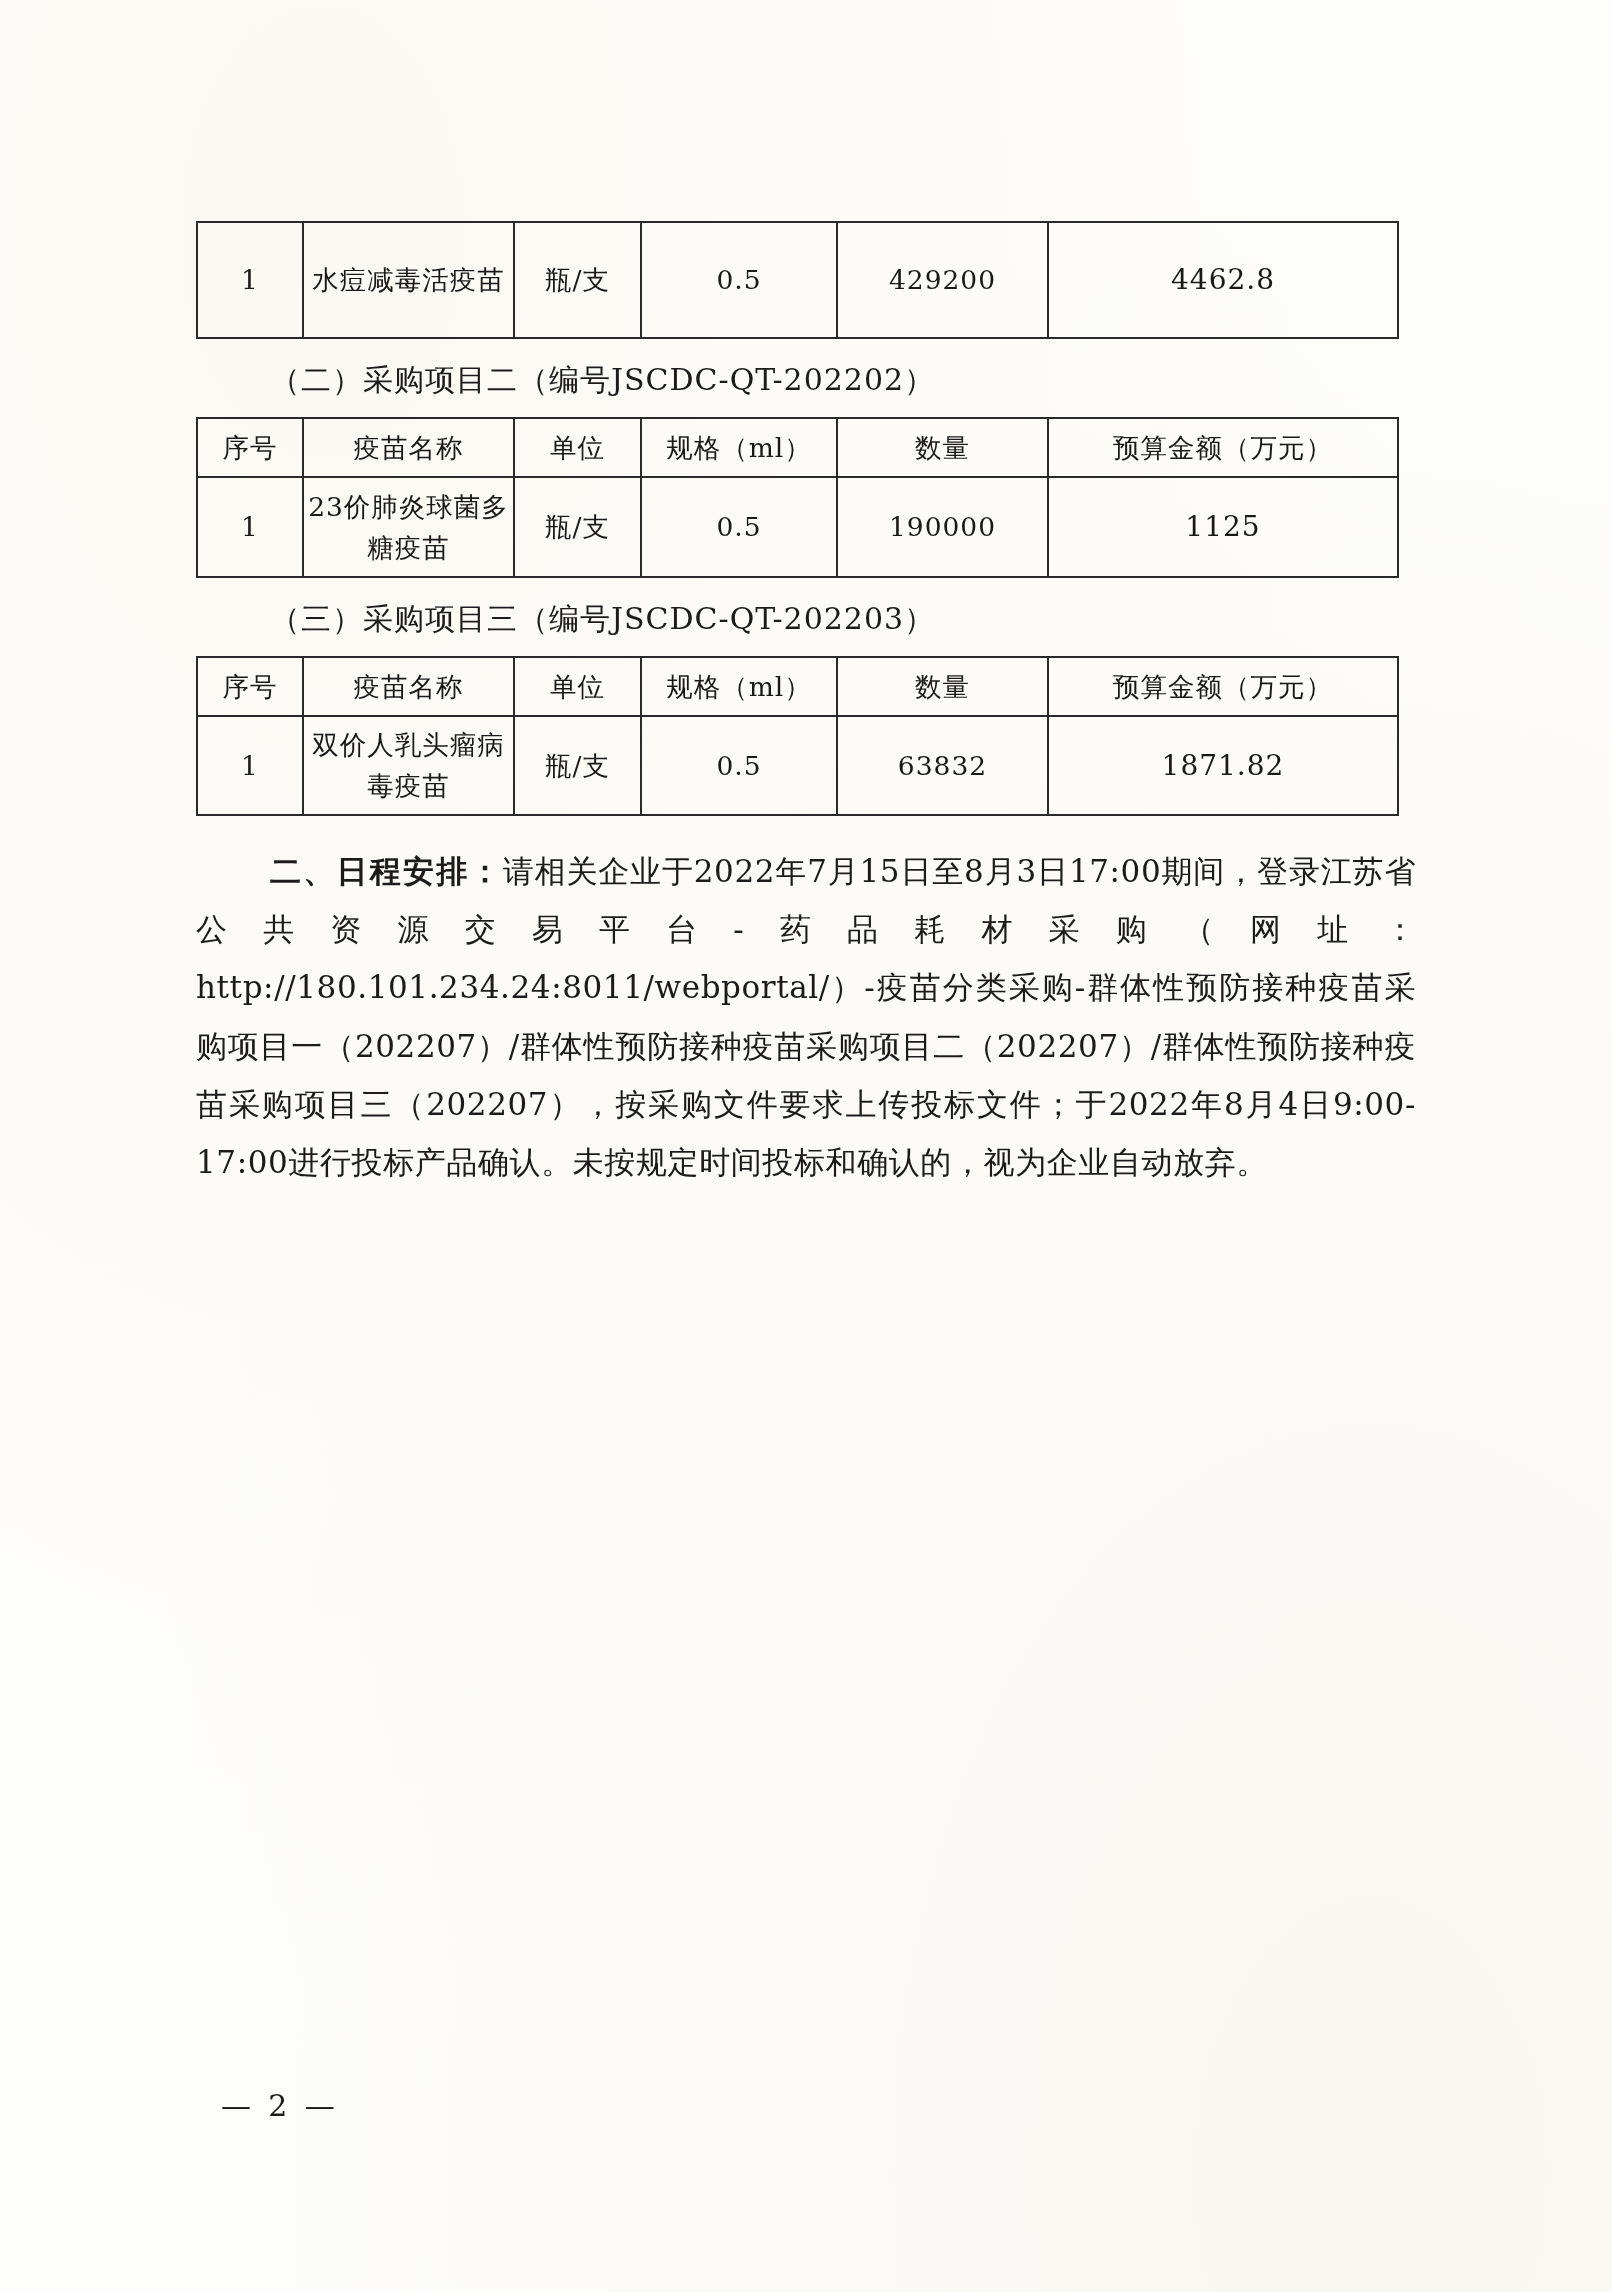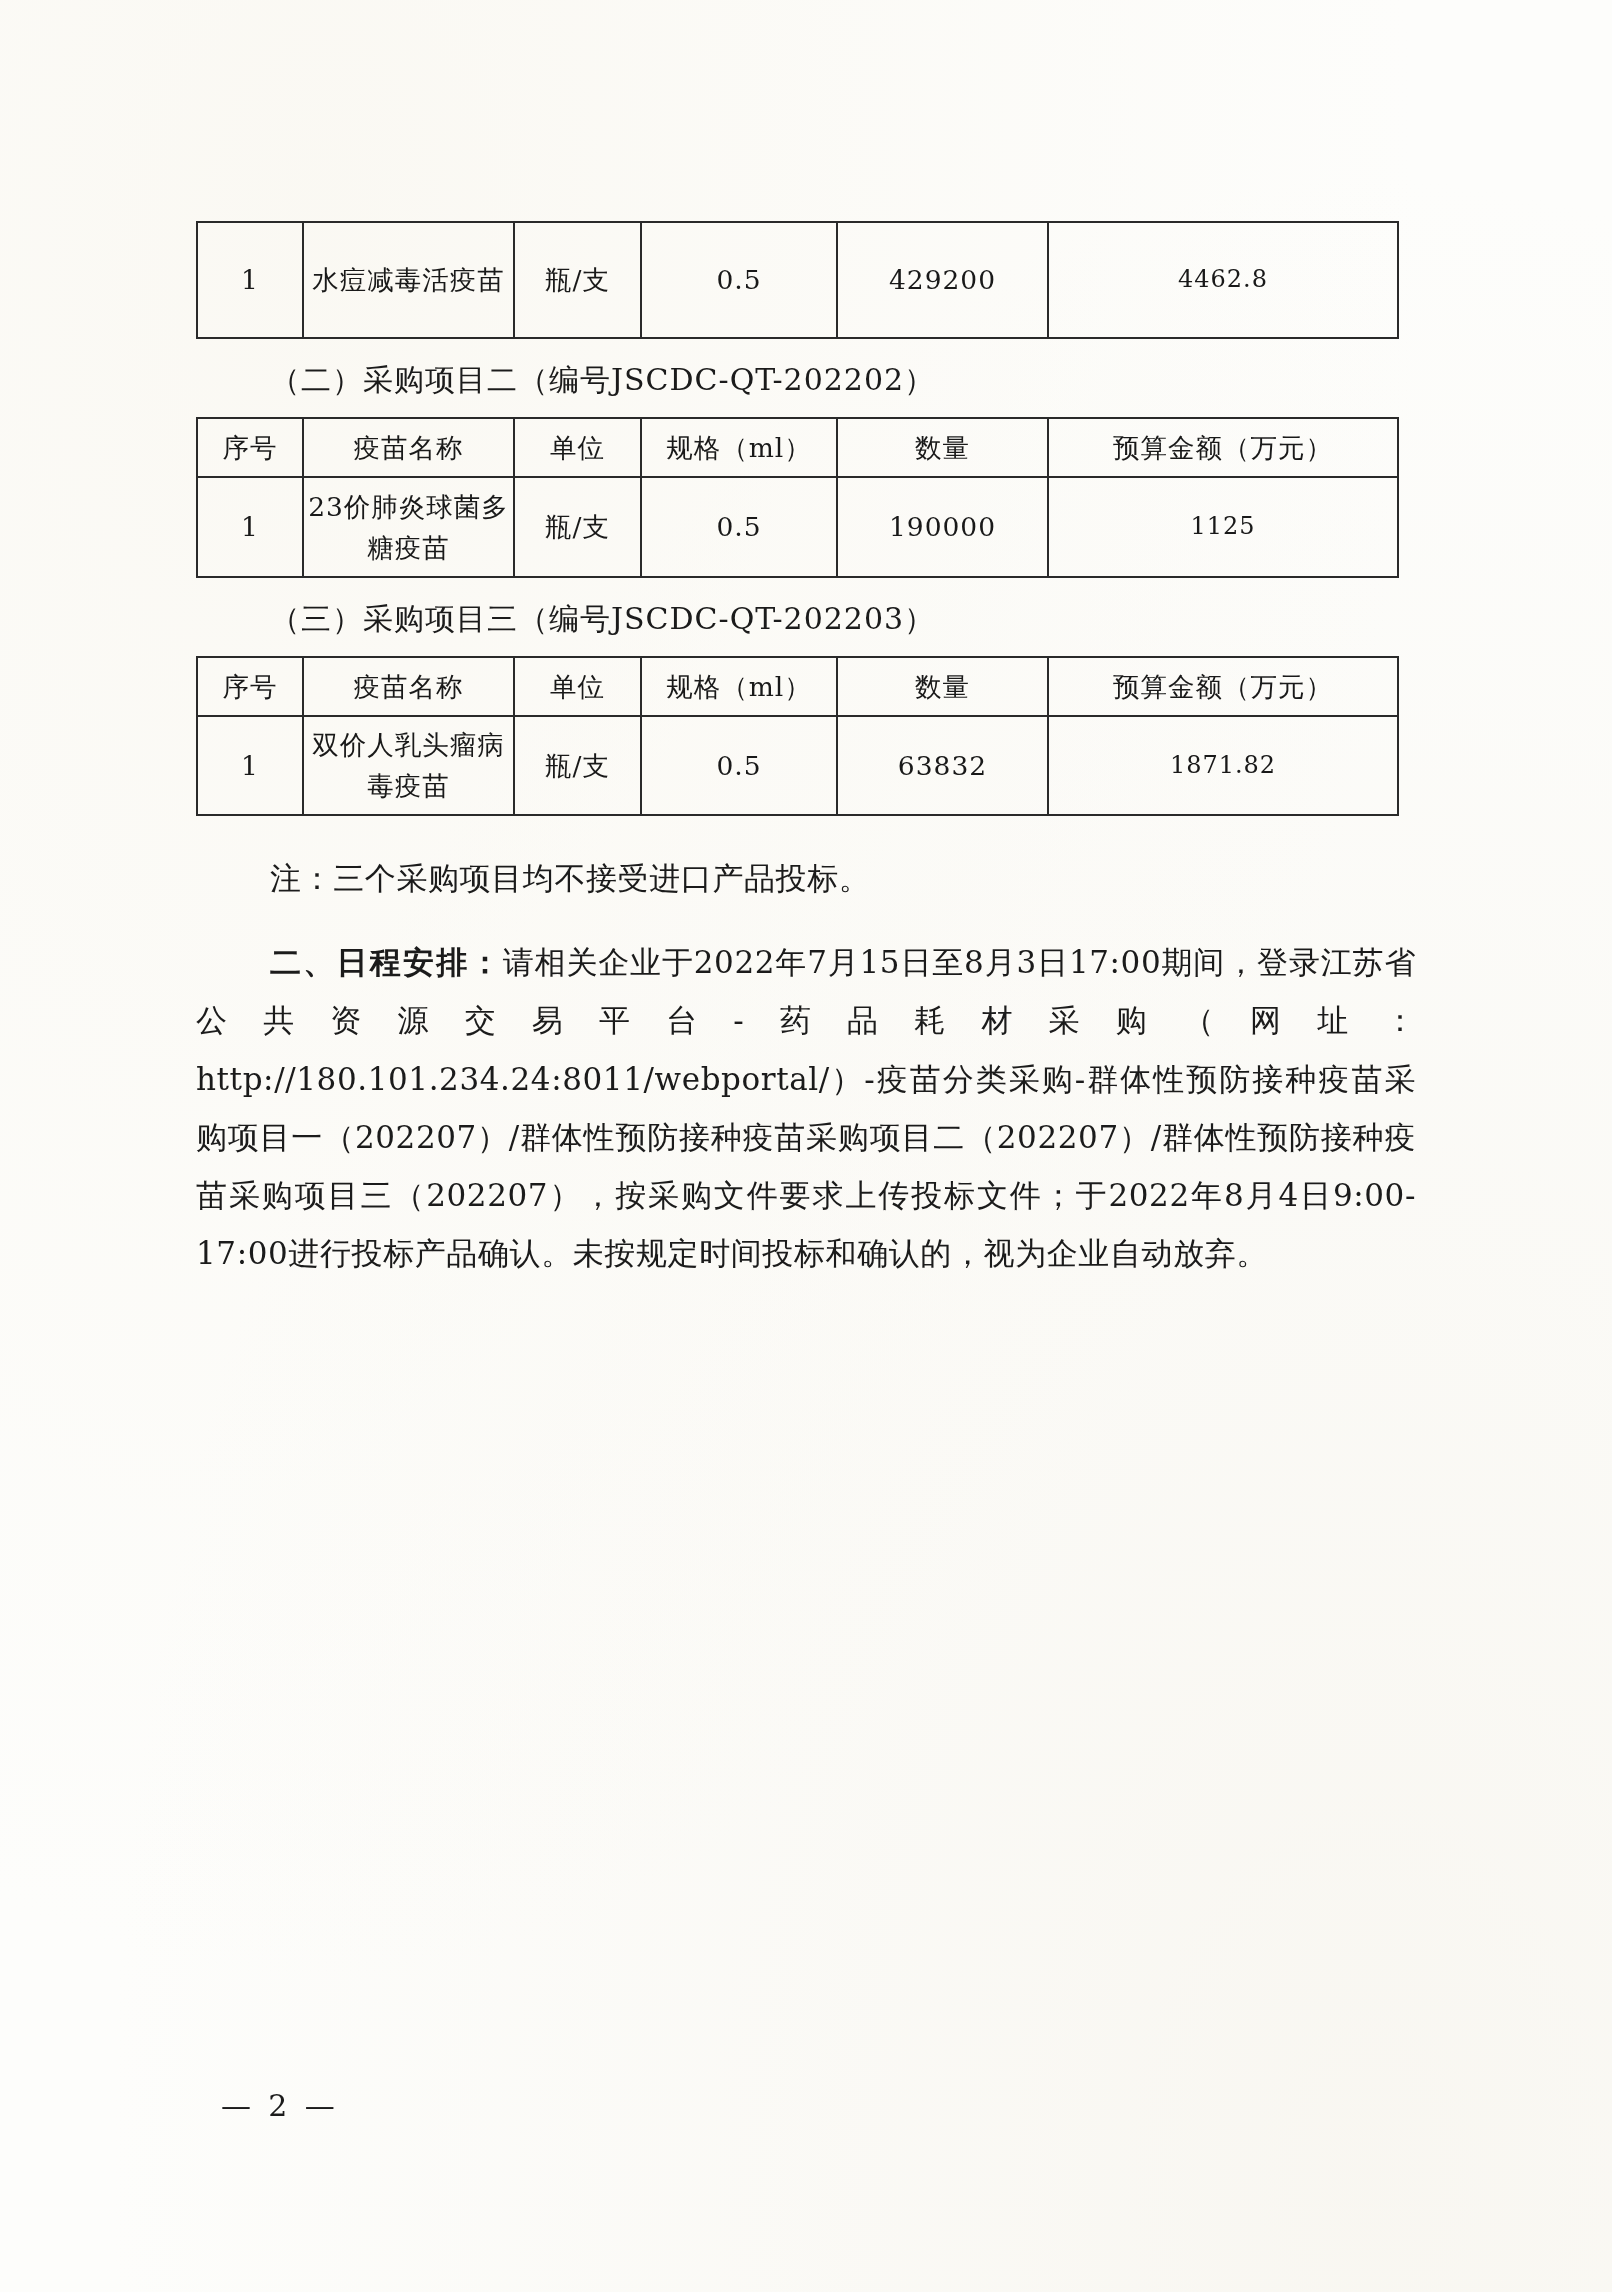--- a/index.html
+++ b/index.html
@@ -55,21 +55,21 @@
   }
   .c-no    { width: 106px; }
   .c-name  { width: 211px; }
   .c-unit  { width: 127px; }
   .c-spec  { width: 196px; }
   .c-qty   { width: 211px; }
   .c-amt   { width: 350px; }
 
   td.hdr { font-weight: 400; letter-spacing: 2px; }
   td.name-cell { line-height: 1.5; letter-spacing: 2px; }
-  td.amt { font-size: 24px; }
+  td.amt { font-size: 28px; }
   td.num { font-family: "DejaVu Serif", serif; }
 
   .tbl-first td { height: 106px; }
   .tbl-body td { height: 49px; }
   .tbl-body td.name-cell { padding: 7.8px 3.9px; }
 
   
   .sec-line {
     font-size: 30px;
     letter-spacing: 1px;
@@ -184,21 +184,20 @@
           <td class="num">1</td>
           <td class="name-cell">双价人乳头瘤病毒疫苗</td>
           <td>瓶/支</td>
           <td class="num">0.5</td>
           <td class="num">63832</td>
           <td class="num amt">1871.82</td>
         </tr>
       </tbody>
     </table>
 
-    <p class="para indent gap-note">注：三个采购项目均不接受进口产品投标。</p>
 
     <p class="para indent gap-sec"><span class="strong">二、日程安排：</span><span>请相关企业于2022年7月15日至8月3日17:00期间，登录江苏省公共资源交易平台-药品耗材采购（网址：http://180.101.234.24:8011/webportal/）-疫苗分类采购-群体性预防接种疫苗采购项目一（202207）/群体性预防接种疫苗采购项目二（202207）/群体性预防接种疫苗采购项目三（202207），按采购文件要求上传投标文件；于2022年8月4日9:00-17:00进行投标产品确认。未按规定时间投标和确认的，视为企业自动放弃。</span></p>
 
 
 
   </div>
 
   <div class="footer">— 2 —</div>
 </div>
 

